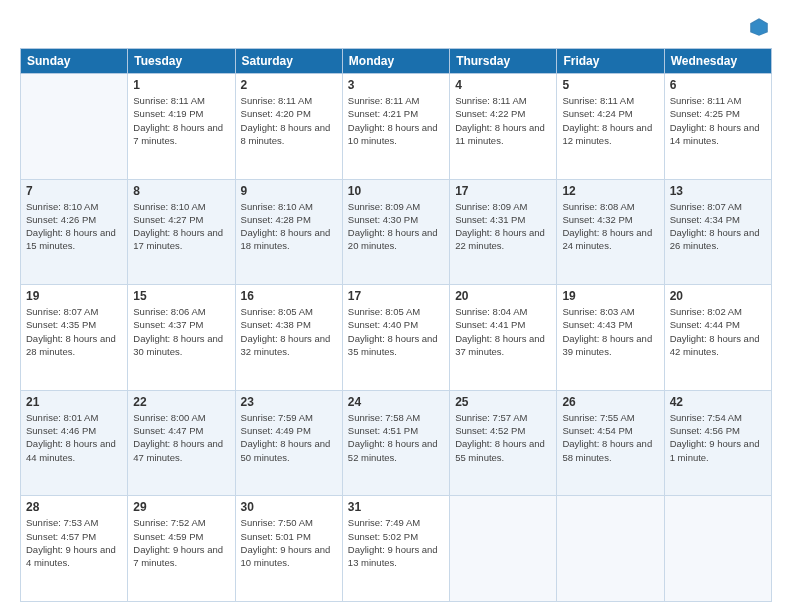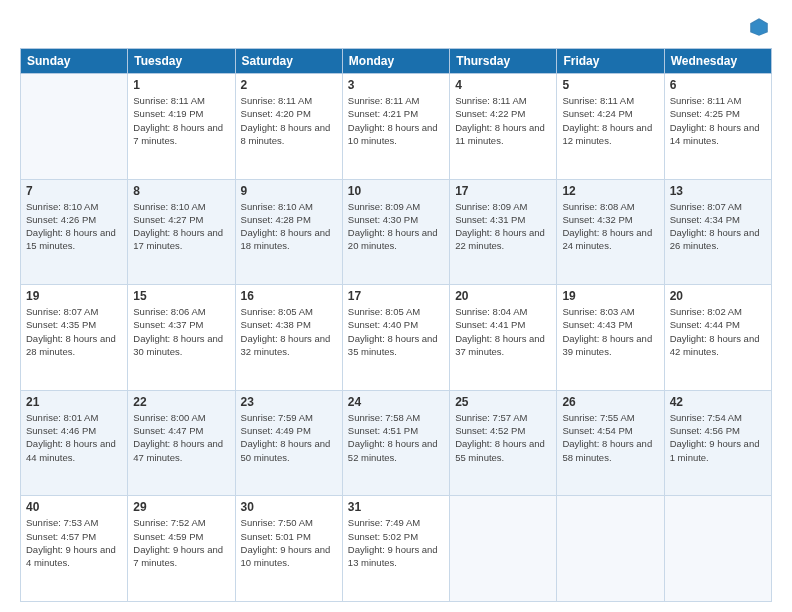--- a/index.html
+++ b/index.html
@@ -238,21 +238,21 @@
             <div class="day-num">26</div>
 <div class="day-info">Sunrise: 7:55 AM<br>Sunset: 4:54 PM<br>Daylight: 8 hours and<br>58 minutes.</div>
           </td>
           <td>
             <div class="day-num">42</div>
 <div class="day-info">Sunrise: 7:54 AM<br>Sunset: 4:56 PM<br>Daylight: 9 hours and<br>1 minute.</div>
           </td>
         </tr>
         <tr class="row-odd">
           <td>
-            <div class="day-num">40</div>
+            <div class="day-num">28</div>
 <div class="day-info">Sunrise: 7:53 AM<br>Sunset: 4:57 PM<br>Daylight: 9 hours and<br>4 minutes.</div>
           </td>
           <td>
             <div class="day-num">29</div>
 <div class="day-info">Sunrise: 7:52 AM<br>Sunset: 4:59 PM<br>Daylight: 9 hours and<br>7 minutes.</div>
           </td>
           <td>
             <div class="day-num">30</div>
 <div class="day-info">Sunrise: 7:50 AM<br>Sunset: 5:01 PM<br>Daylight: 9 hours and<br>10 minutes.</div>
           </td>

